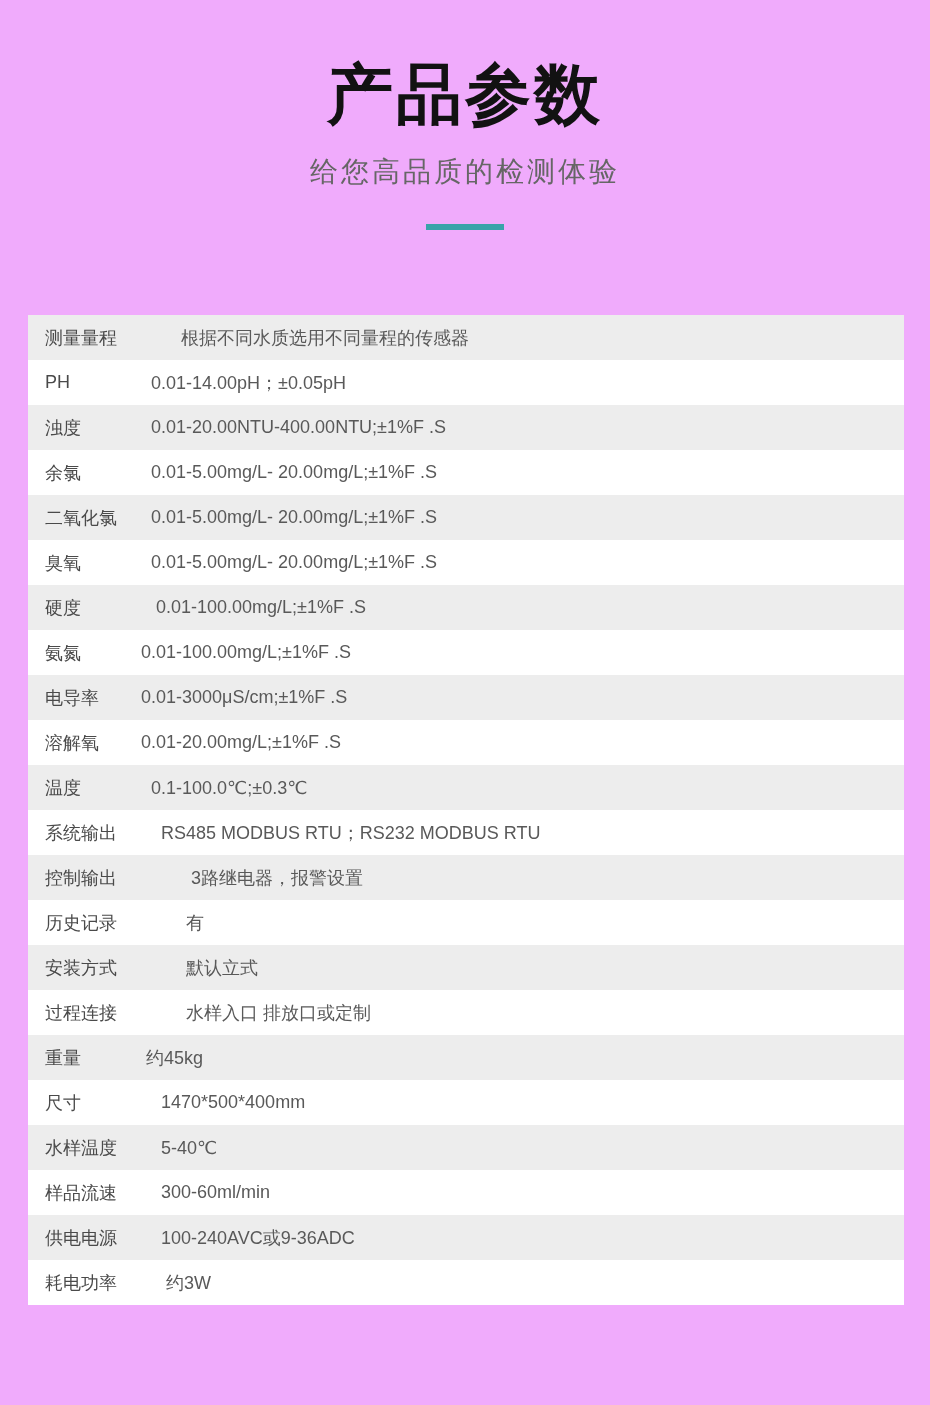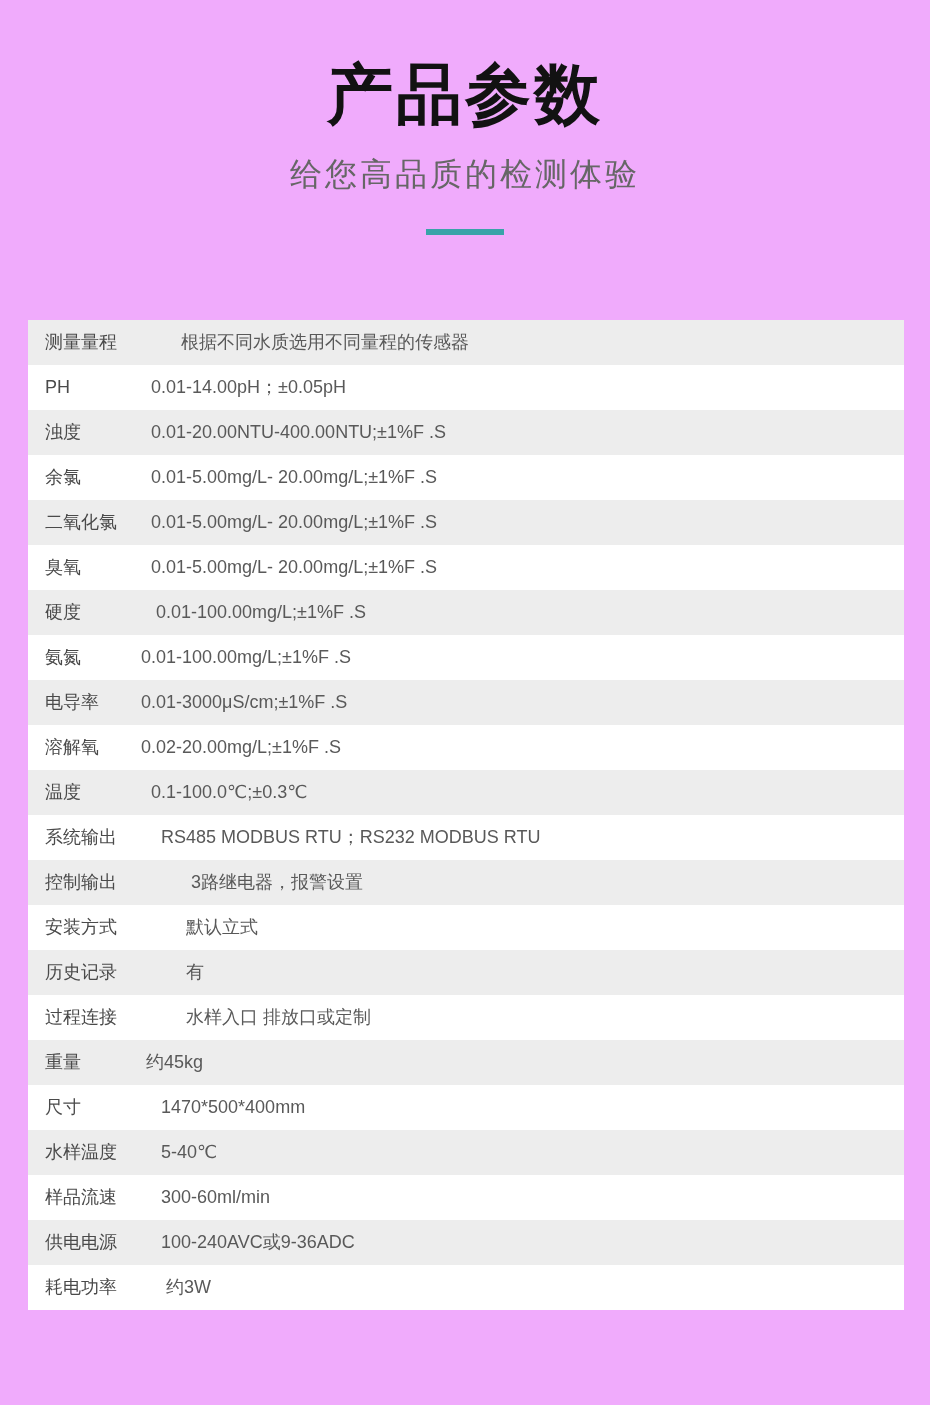--- a/index.html
+++ b/index.html
@@ -22,21 +22,21 @@
   .title {
     margin: 0;
     font-size: 66px;
     line-height: 1.06;
     font-weight: 900;
     color: #121212;
     letter-spacing: 3px;
   }
   .subtitle {
     margin: 26px 0 0 0;
-    font-size: 32px;
+    font-size: 28px;
     line-height: 1.15;
     font-weight: 400;
     color: #666666;
     letter-spacing: 3px;
   }
   .divider {
     width: 78px;
     height: 6px;
     margin: 36px auto 0 auto;
     background: var(--accent, #39A3A9);
@@ -119,46 +119,46 @@
       <span class="spec-value">0.01-100.00mg/L;±1%F .S</span>
     </div>
 
     <div class="spec-row">
       <span class="spec-label">电导率</span>
       <span class="spec-value">0.01-3000μS/cm;±1%F .S</span>
     </div>
 
     <div class="spec-row">
       <span class="spec-label">溶解氧</span>
-      <span class="spec-value">0.02-20.00mg/L;±1%F .S</span>
+      <span class="spec-value">0.01-20.00mg/L;±1%F .S</span>
     </div>
 
     <div class="spec-row">
       <span class="spec-label">温度</span>
       <span class="spec-value">  0.1-100.0℃;±0.3℃</span>
     </div>
 
     <div class="spec-row">
       <span class="spec-label">系统输出</span>
       <span class="spec-value">    RS485 MODBUS RTU；RS232 MODBUS RTU</span>
     </div>
 
     <div class="spec-row">
       <span class="spec-label">控制输出</span>
       <span class="spec-value">          3路继电器，报警设置</span>
     </div>
 
     <div class="spec-row">
-      <span class="spec-label">安装方式</span>
-      <span class="spec-value">         默认立式</span>
+      <span class="spec-label">历史记录</span>
+      <span class="spec-value">         有</span>
     </div>
 
     <div class="spec-row">
-      <span class="spec-label">历史记录</span>
-      <span class="spec-value">         有</span>
+      <span class="spec-label">安装方式</span>
+      <span class="spec-value">         默认立式</span>
     </div>
 
     <div class="spec-row">
       <span class="spec-label">过程连接</span>
       <span class="spec-value">         水样入口 排放口或定制</span>
     </div>
 
     <div class="spec-row">
       <span class="spec-label">重量</span>
       <span class="spec-value"> 约45kg</span>

